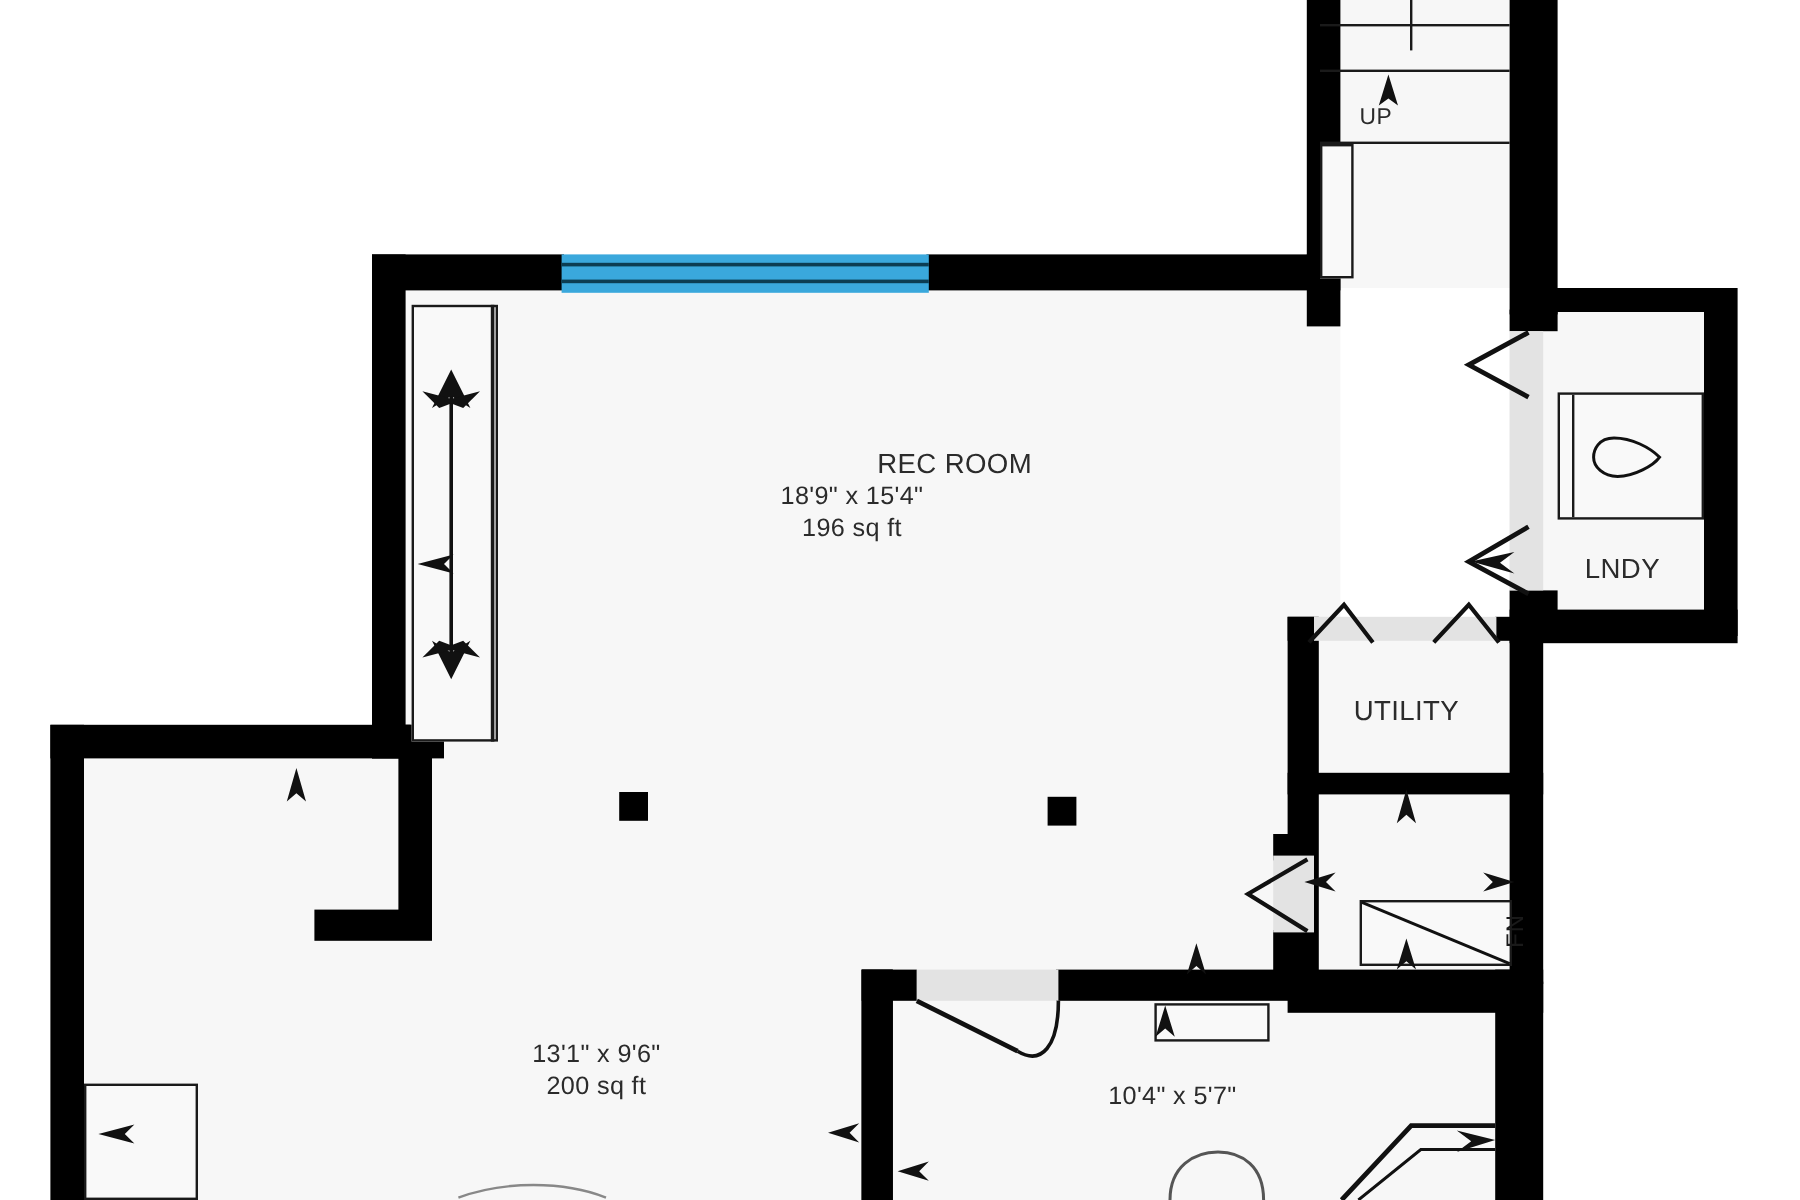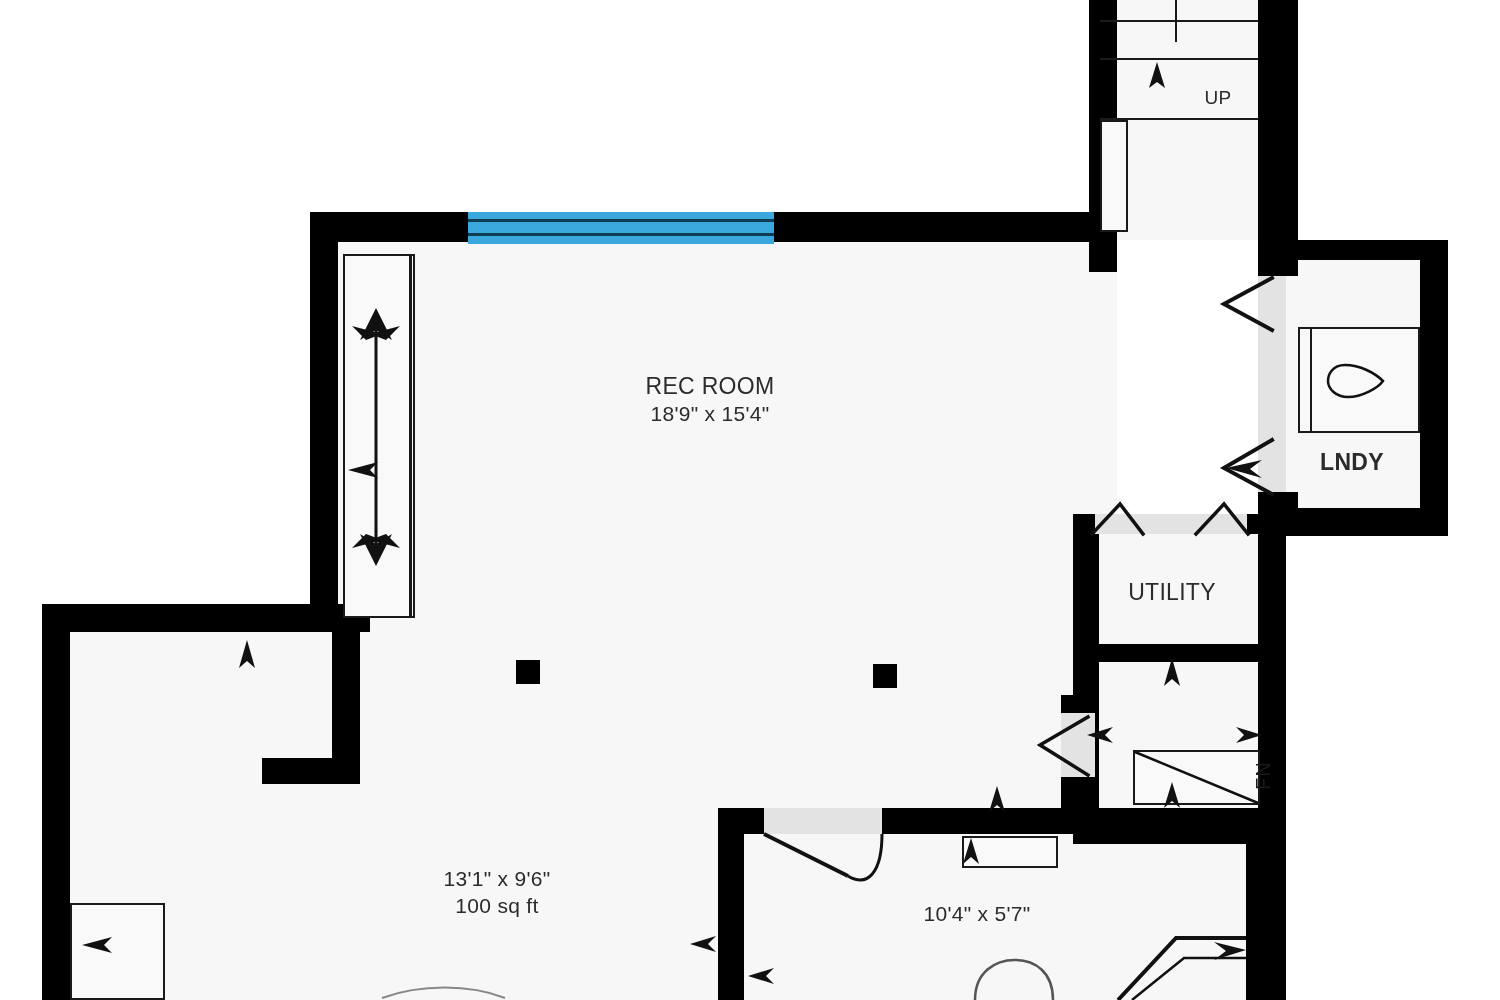--- a/index.html
+++ b/index.html
@@ -51,21 +51,21 @@
     background: #000000;
   }
   .label {
     position: absolute;
     text-align: center;
     color: #2b2b2b;
     white-space: nowrap;
     line-height: 1.28;
     letter-spacing: 0.3px;
   }
-  .label .l1 { font-size: 23px; }
+  .label .l1 { font-size: 23px; text-align: right; }
   .label .l2 { font-size: 21px; }
   .label .l3 { font-size: 21px; }
   .label.small .l1 { font-size: 16px; }
   .label.small .l2 { font-size: 15px; }
   .label.small .l3 { font-size: 15px; }
   .label.single { font-size: 23px; }
   .label.up-label { font-size: 19px; }
   .vert-text {
     position: absolute;
     font-size: 20px;
@@ -260,33 +260,34 @@
     </g>
 
     <g stroke="#888" stroke-width="2" fill="none">
       <path d="M382 998 C420 984 470 984 505 998"></path>
     </g>
   </svg>
 
   <div class="label" style="left:560px; top:372px; width:300px;">
     <div class="l1">REC ROOM</div>
     <div class="l2">18'9" x 15'4"</div>
+    <div class="l3">196 sq ft</div>
   </div>
 
   <div class="label" style="left:347px; top:866px; width:300px;">
     <div class="l2">13'1" x 9'6"</div>
-    <div class="l3">100 sq ft</div>
+    <div class="l3">200 sq ft</div>
   </div>
 
   <div class="label" style="left:827px; top:901px; width:300px;">
     <div class="l2">10'4" x 5'7"</div>
   </div>
 
 
   <div class="label single" style="left:1072px; top:578px; width:200px;">UTILITY</div>
 
-  <div class="label single" style="left:1272px; top:448px; width:160px;font-weight:bold;">LNDY</div>
-
-  <div class="label up-label" style="left:1186px; top:86px; width:64px;">UP</div>
+  <div class="label single" style="left:1272px; top:460px; width:160px;">LNDY</div>
+
+  <div class="label up-label" style="left:1096px; top:86px; width:64px;text-align:right;">UP</div>
 
   <div class="vert-text" style="left:1252px; top:790px;">FN</div>
 
 </div>
 
 </body></html>

